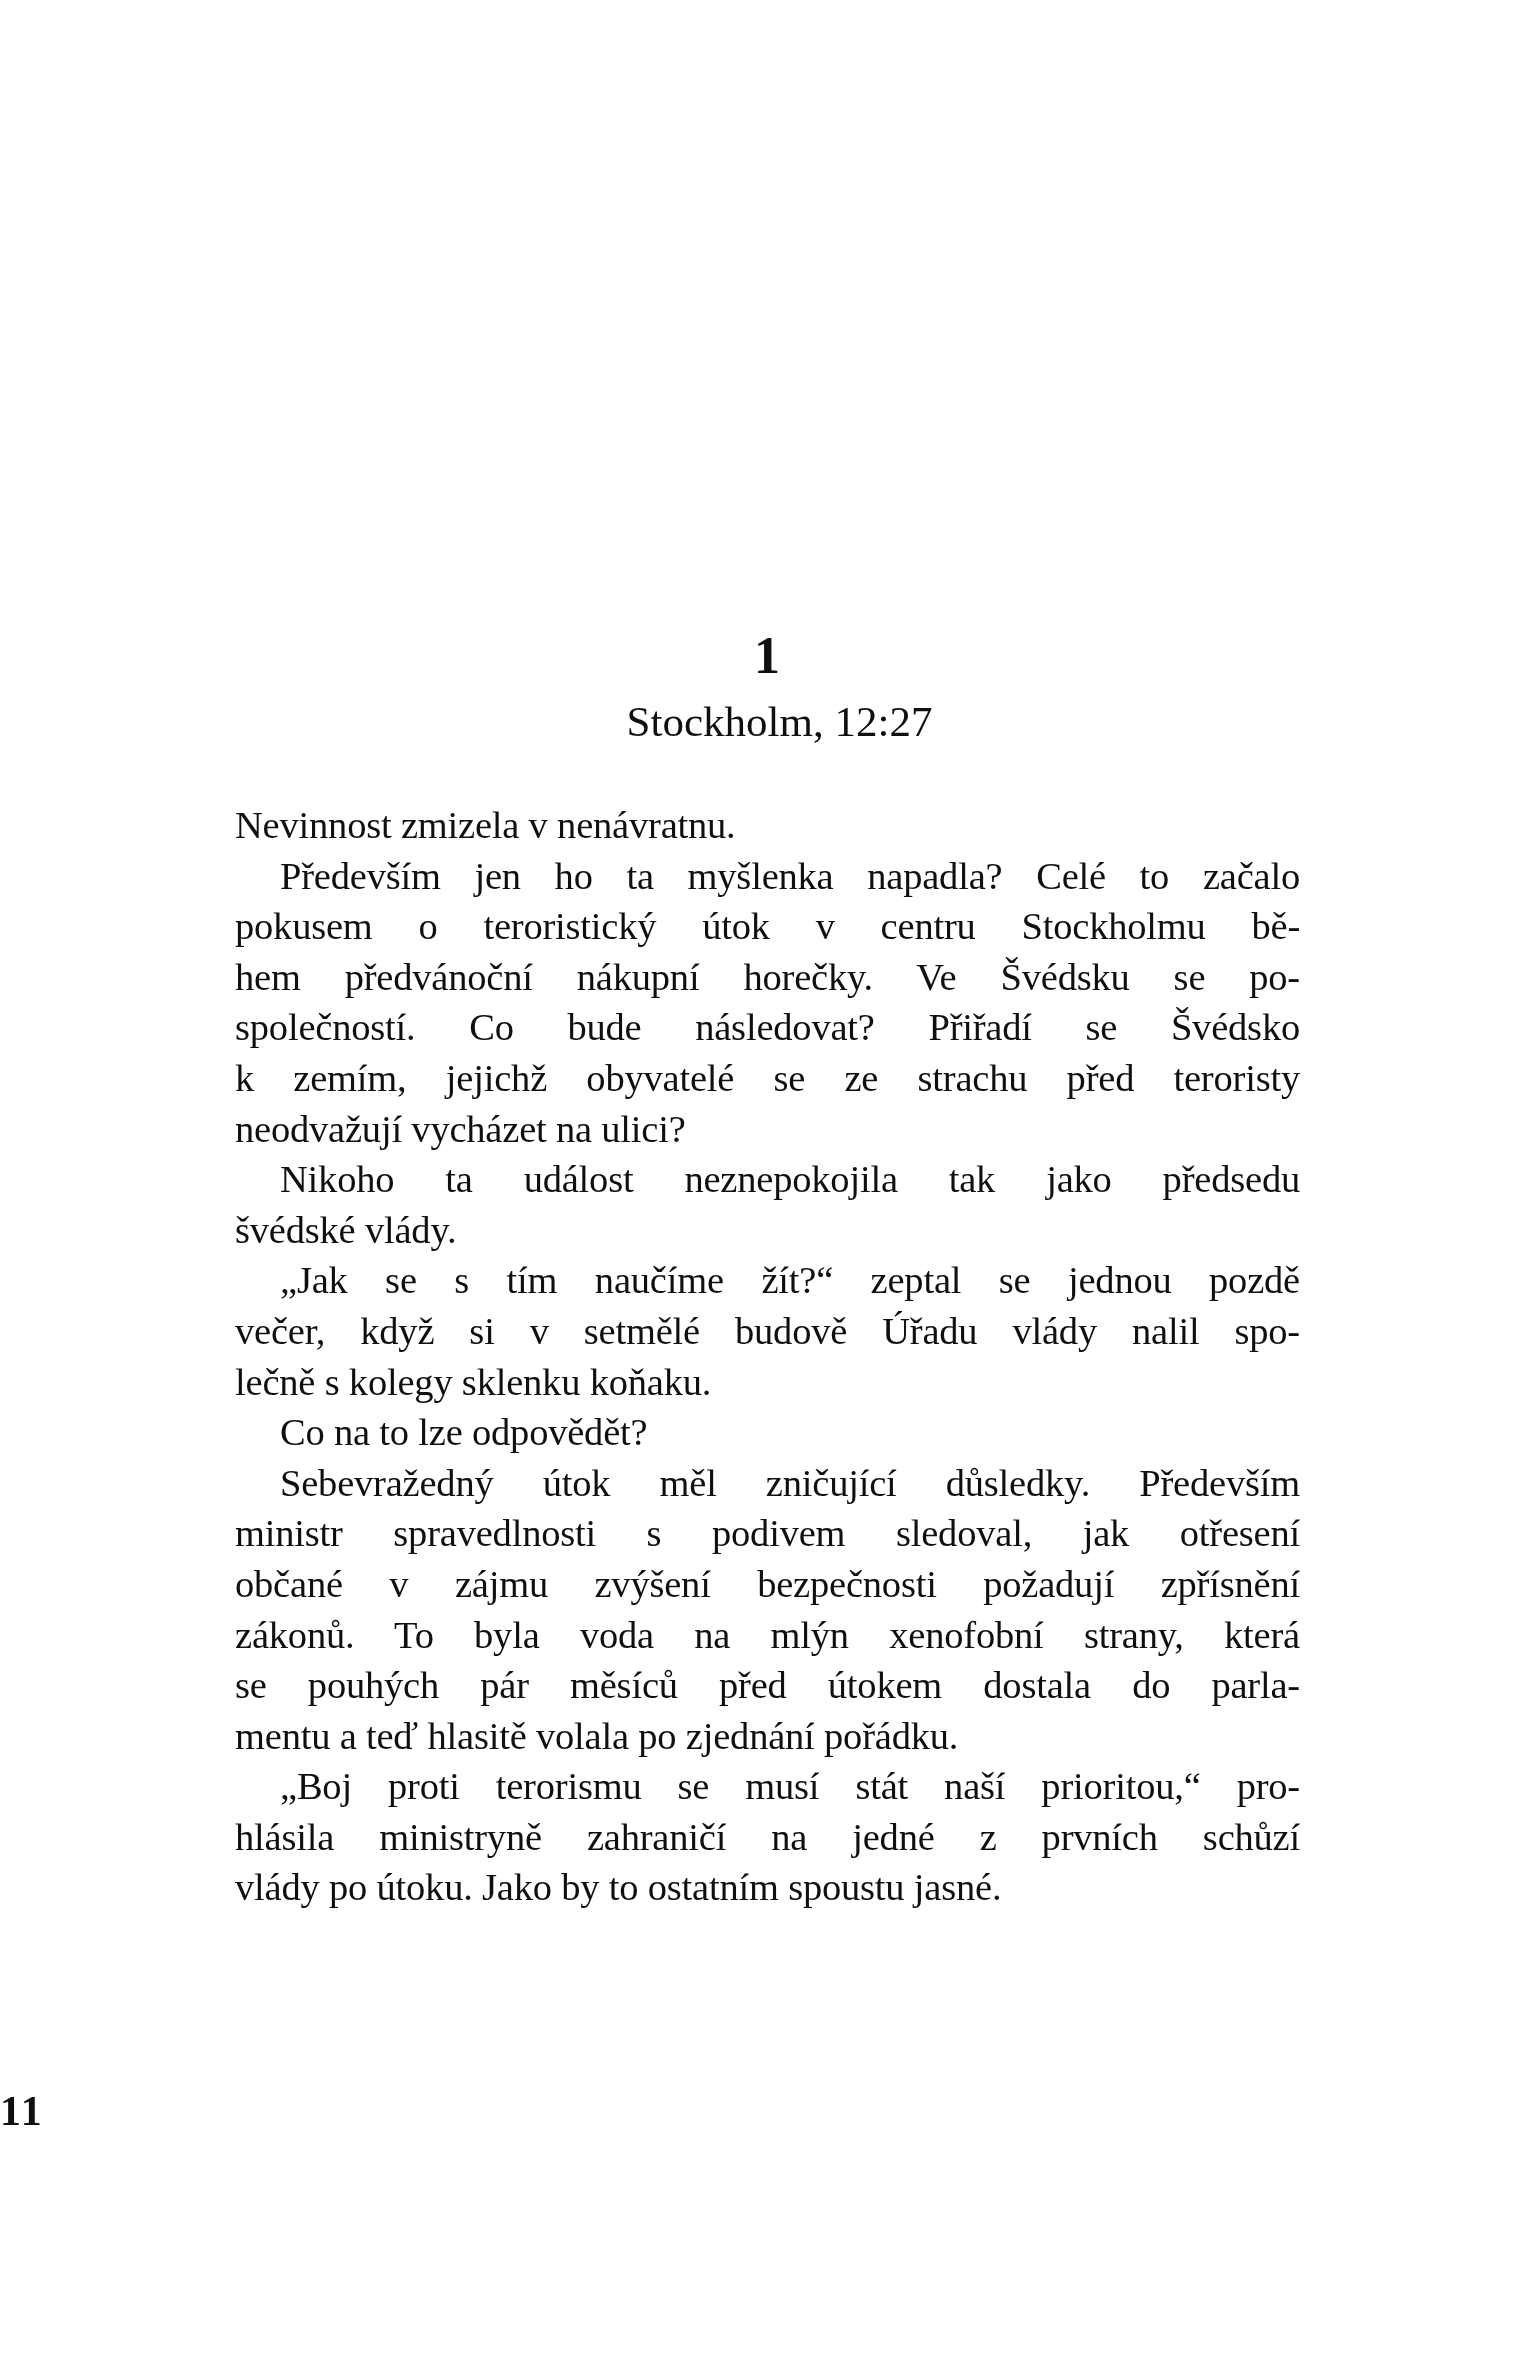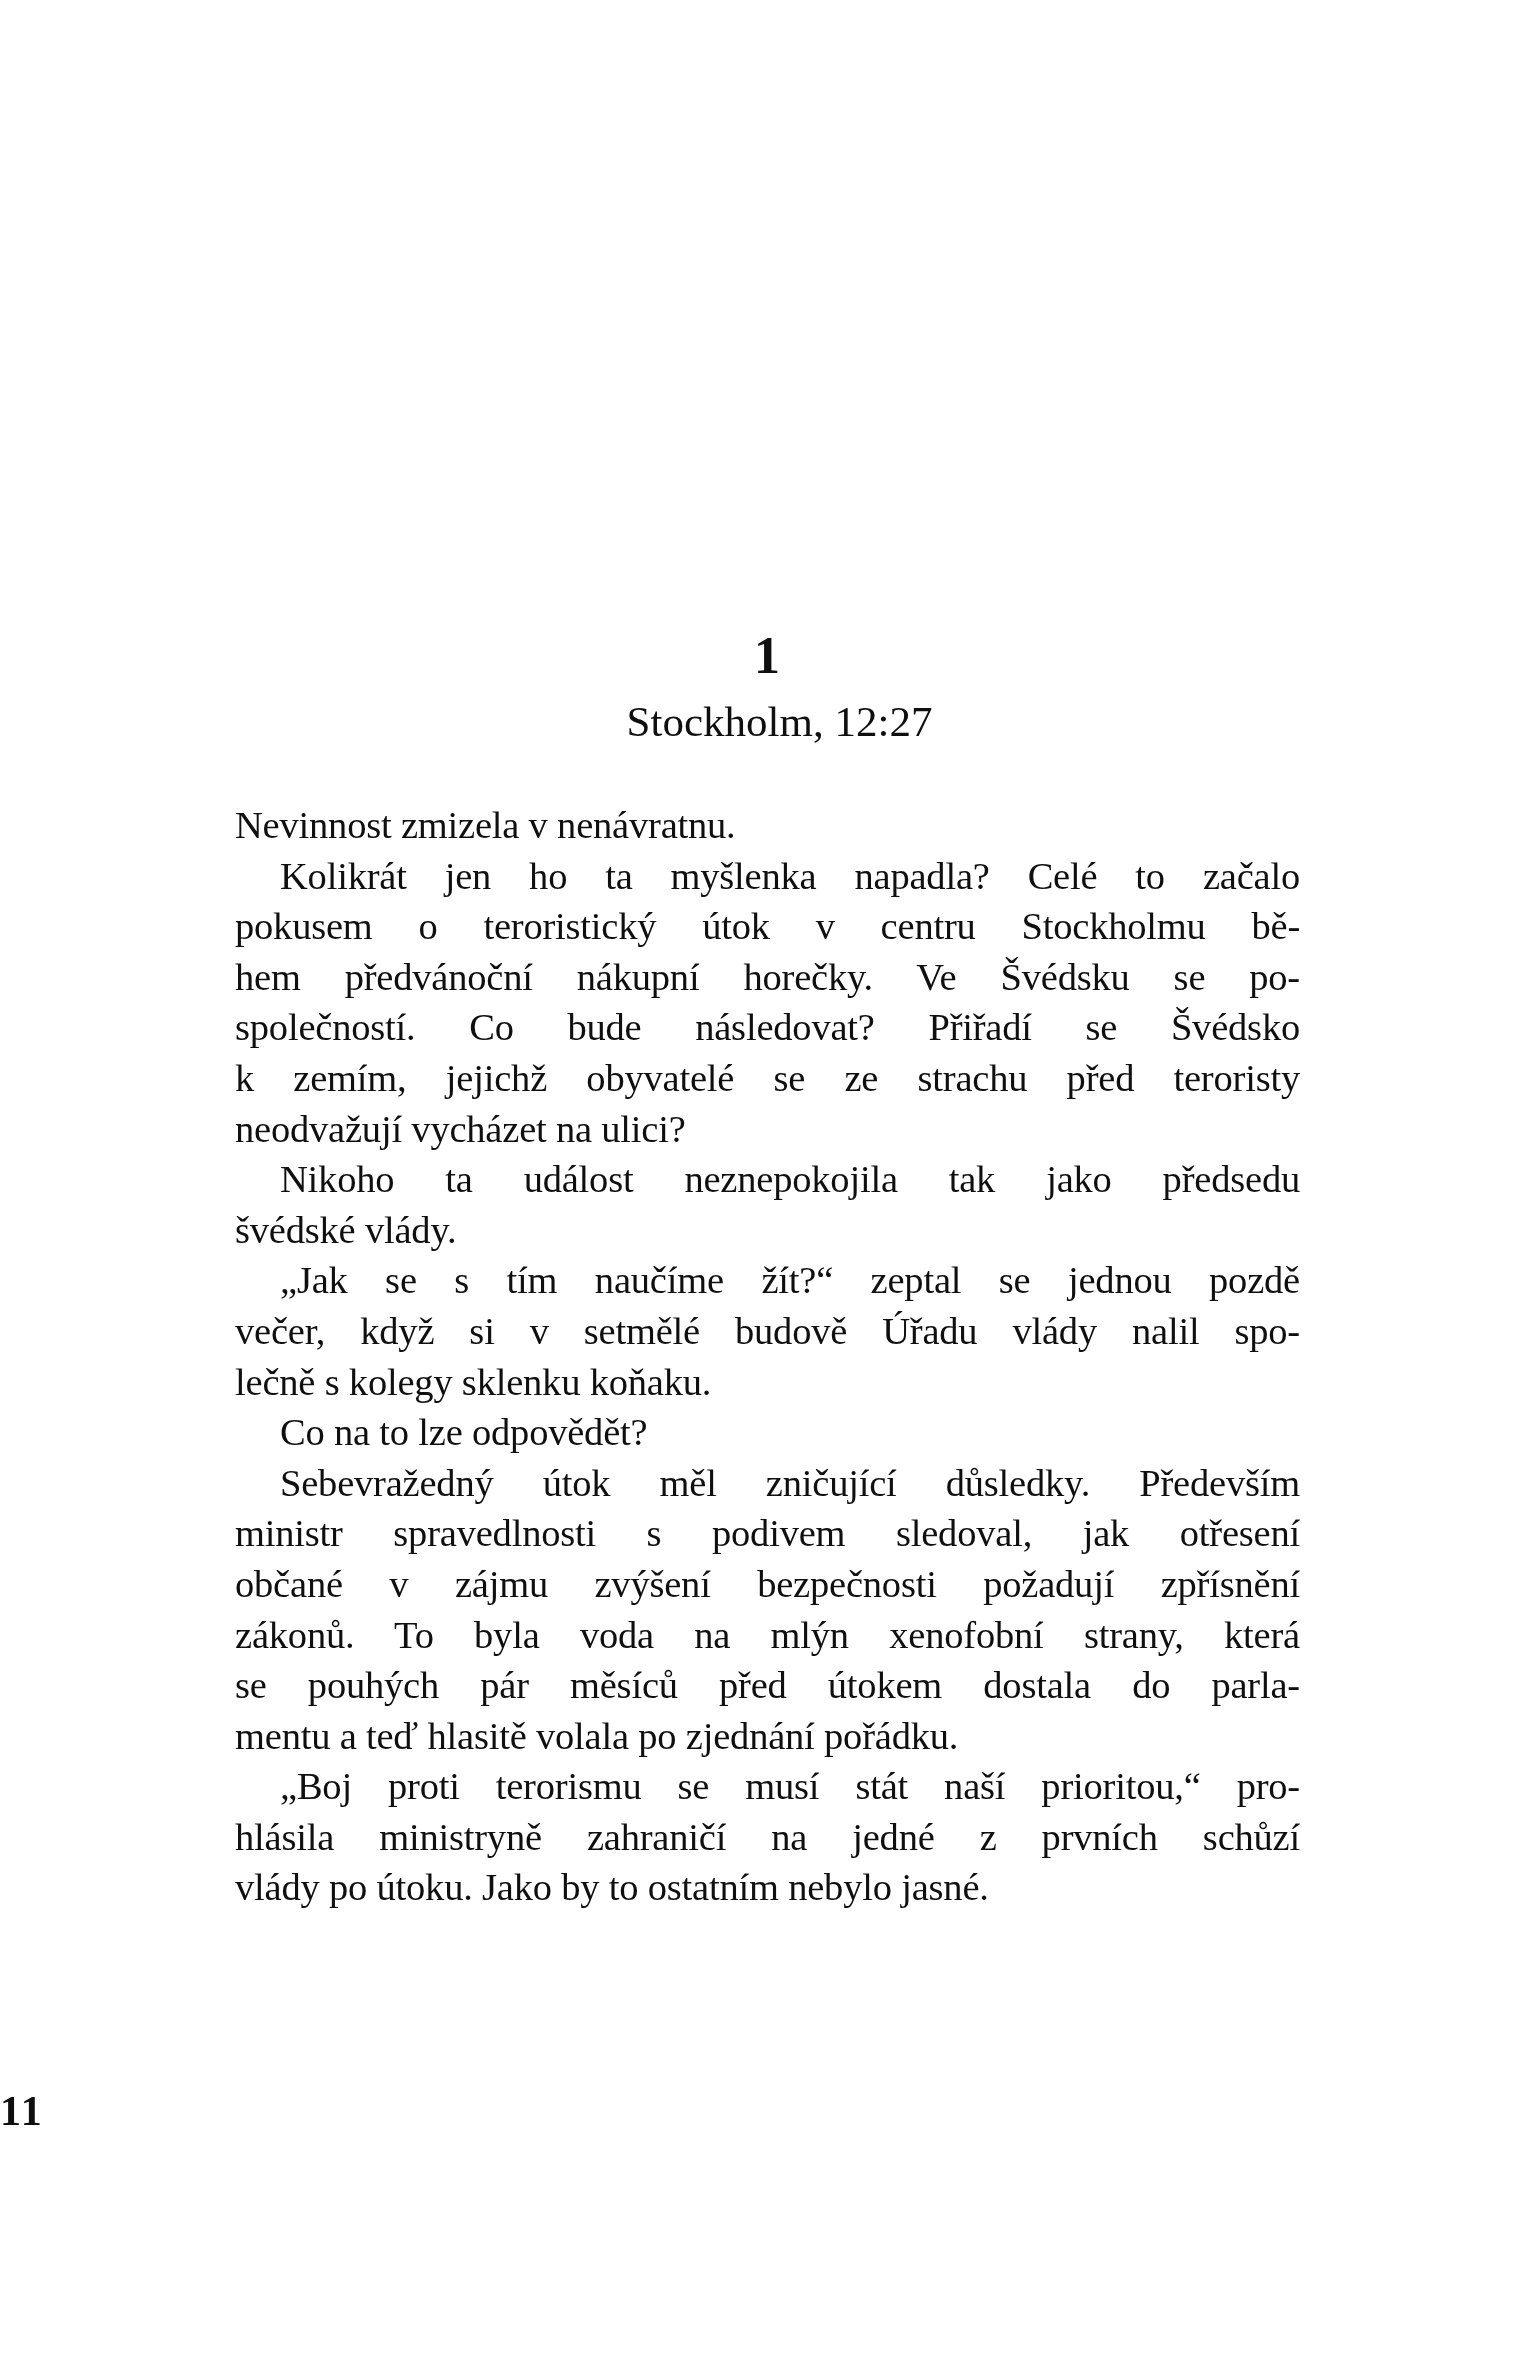--- a/index.html
+++ b/index.html
@@ -64,38 +64,38 @@
 <body>
 
 <div class="page">
 
   <div class="chapter-number">1</div>
 
   <div class="chapter-subtitle">Stockholm, 12:27</div>
 
   <div class="body-text">
     <div class="ln last">Nevinnost zmizela v nenávratnu.</div>
-    <div class="ln indent">Kolikrát jen ho ta myšlenka napadla? Celé to začalo</div>
+    <div class="ln indent">Především jen ho ta myšlenka napadla? Celé to začalo</div>
     <div class="ln">pokusem o teroristický útok v centru Stockholmu bě-</div>
     <div class="ln">hem předvánoční nákupní horečky. Ve Švédsku se po-</div>
     <div class="ln">společností. Co bude následovat? Přiřadí se Švédsko</div>
     <div class="ln">k zemím, jejichž obyvatelé se ze strachu před teroristy</div>
     <div class="ln last">neodvažují vycházet na ulici?</div>
     <div class="ln indent">Nikoho ta událost neznepokojila tak jako předsedu</div>
     <div class="ln last">švédské vlády.</div>
     <div class="ln indent">„Jak se s tím naučíme žít?“ zeptal se jednou pozdě</div>
     <div class="ln">večer, když si v setmělé budově Úřadu vlády nalil spo-</div>
     <div class="ln last">lečně s kolegy sklenku koňaku.</div>
     <div class="ln indent last">Co na to lze odpovědět?</div>
     <div class="ln indent">Sebevražedný útok měl zničující důsledky. Především</div>
     <div class="ln">ministr spravedlnosti s podivem sledoval, jak otřesení</div>
     <div class="ln">občané v zájmu zvýšení bezpečnosti požadují zpřísnění</div>
     <div class="ln">zákonů. To byla voda na mlýn xenofobní strany, která</div>
     <div class="ln">se pouhých pár měsíců před útokem dostala do parla-</div>
     <div class="ln last">mentu a teď hlasitě volala po zjednání pořádku.</div>
     <div class="ln indent">„Boj proti terorismu se musí stát naší prioritou,“ pro-</div>
     <div class="ln">hlásila ministryně zahraničí na jedné z prvních schůzí</div>
-    <div class="ln last">vlády po útoku. Jako by to ostatním nebylo jasné.</div>
+    <div class="ln last">vlády po útoku. Jako by to ostatním spoustu jasné.</div>
   </div>
 
   <div class="folio">11</div>
 
 </div>
 
 </body></html>

